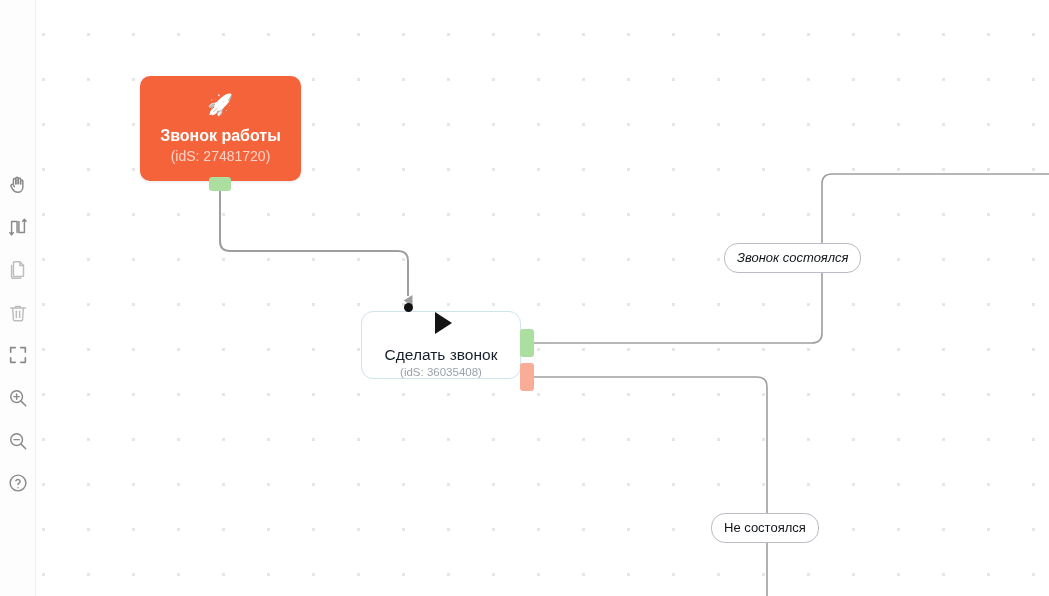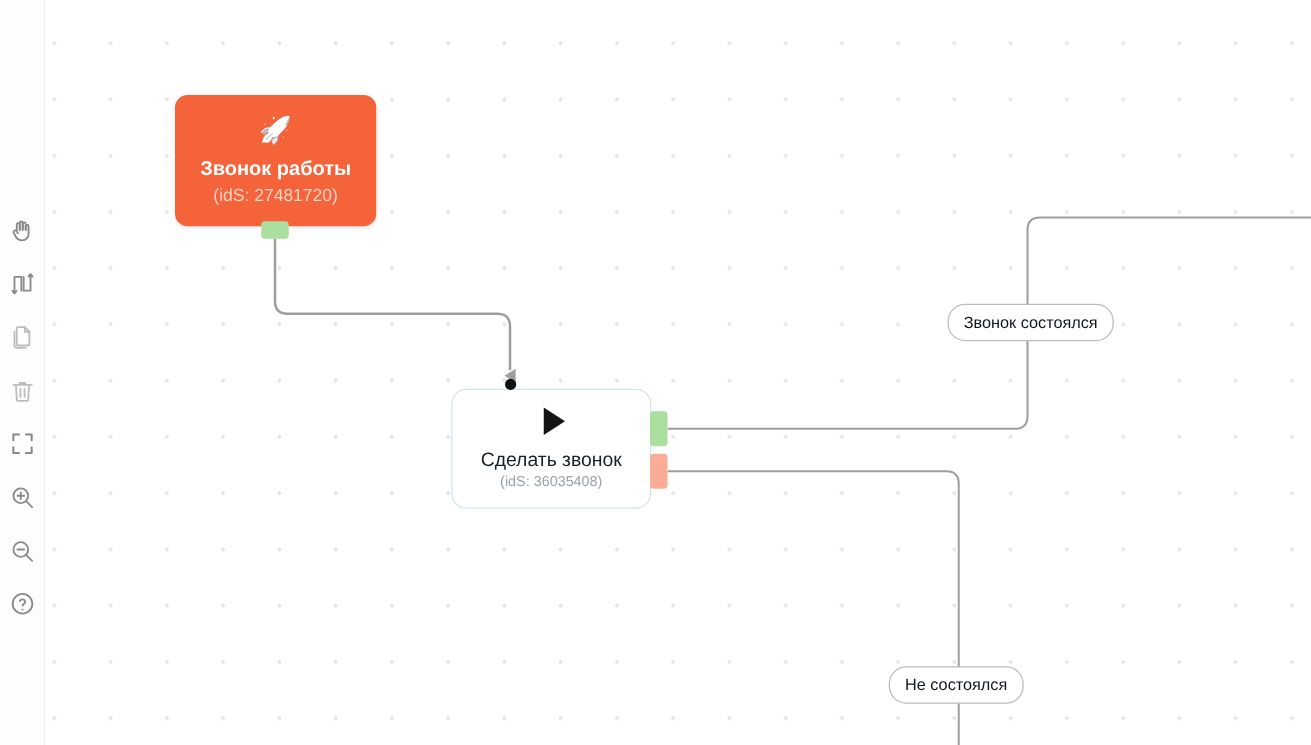--- a/index.html
+++ b/index.html
@@ -92,21 +92,21 @@
     left: 209px; top: 177px;
     width: 22px; height: 14px;
     background: #aadfa0;
     border-radius: 3px;
     z-index: 25;
     cursor: crosshair;
   }
 
   #node-call {
     left: 361px; top: 311px;
-    width: 160px; height: 96px;
+    width: 160px; height: 68px;
     background: #ffffff;
     border: 1px solid #cfe4ed;
     border-radius: 12px;
     display: flex;
     flex-direction: column;
     align-items: center;
     justify-content: center;
     cursor: pointer;
   }
   #node-call .play {
@@ -154,22 +154,22 @@
     background: #ffffff;
     border: 1px solid #b9bcc4;
     border-radius: 14px;
     color: #11161c;
     font-size: 13px;
     line-height: 1;
     padding: 7px 12px 8px 12px;
     white-space: nowrap;
     cursor: pointer;
   }
-  #label-success { left: 758px; top: 243px; }
-  #label-fail    { left: 711px; top: 533px; }
+  #label-success { left: 724px; top: 243px; font-style: italic; }
+  #label-fail    { left: 711px; top: 513px; }
 </style>
 </head>
 <body>
 
 <div id="canvas">
 
   <svg id="edges" viewBox="0 0 1049 596" width="1049" height="596">
     <defs>
       <marker id="arrowhead" markerWidth="11" markerHeight="9" refX="1" refY="4.5" orient="auto" markerUnits="userSpaceOnUse">
         <polygon points="0,0 11,0 5.5,9" fill="#9e9e9e"></polygon>

